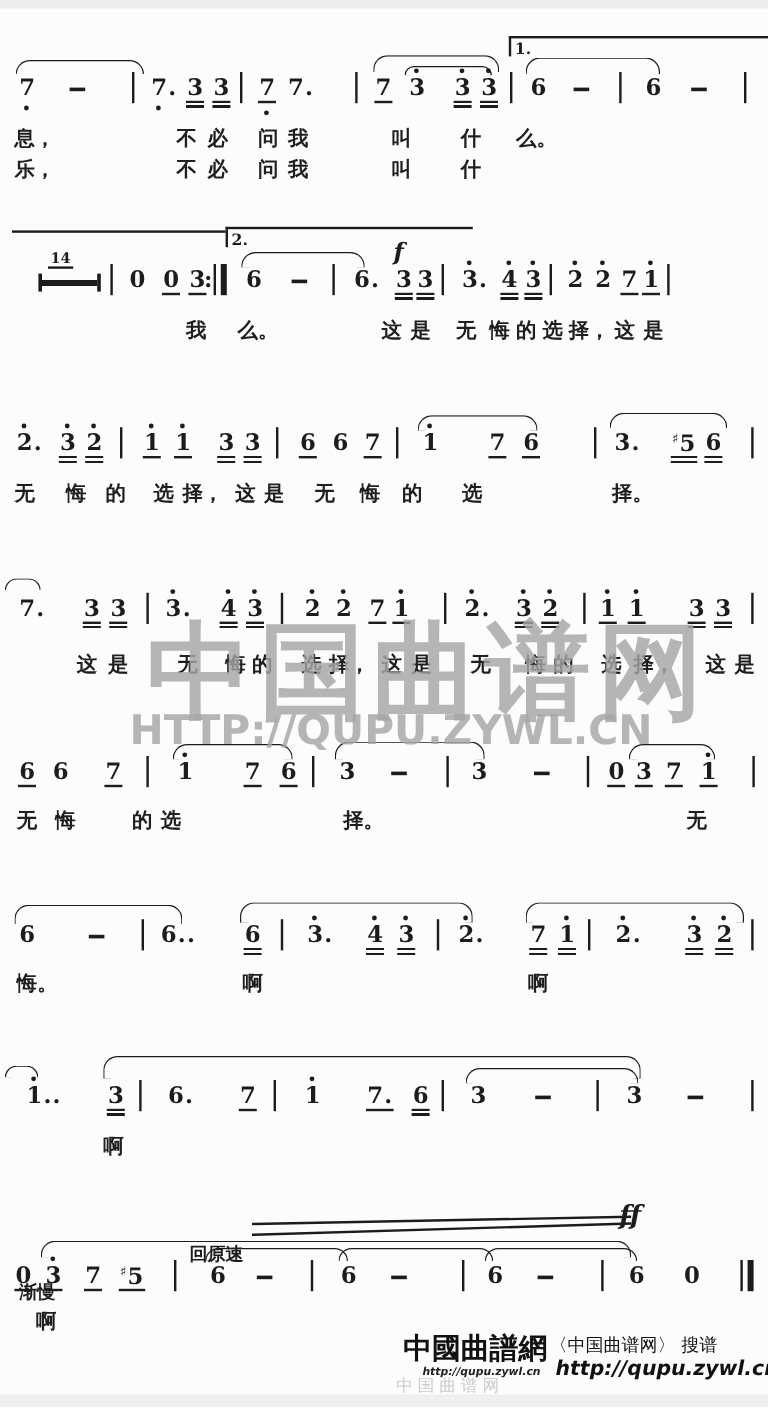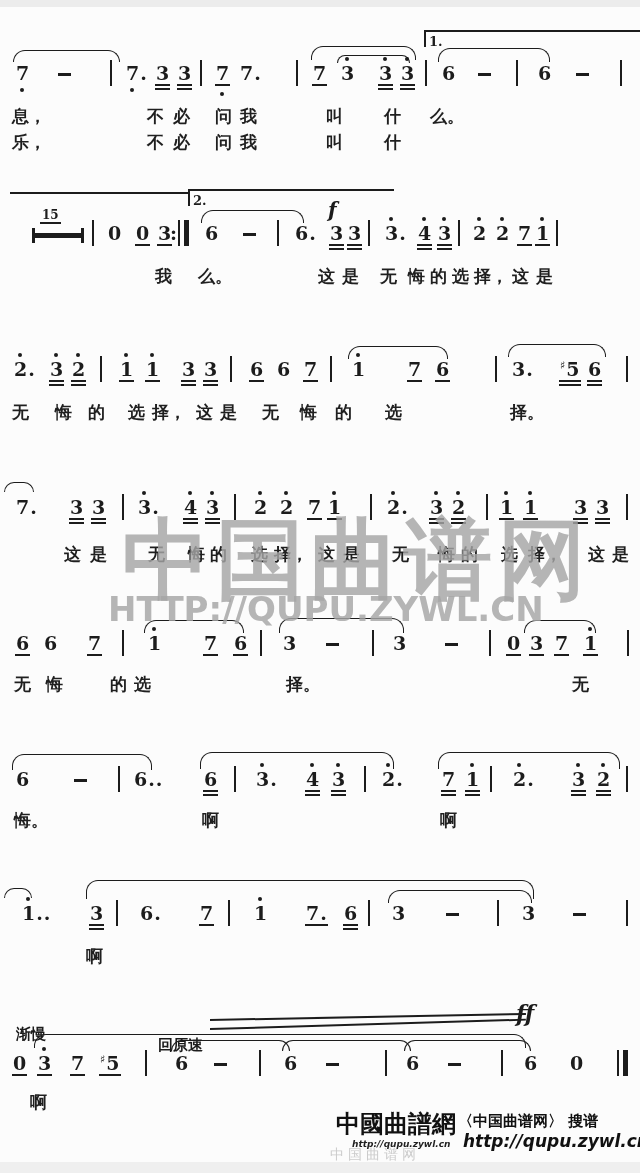--- a/index.html
+++ b/index.html
@@ -42,21 +42,21 @@
   .wm-url{position:absolute;left:108px;top:592px;font-weight:700;font-size:34px;letter-spacing:0px;
           color:rgba(165,165,165,0.82);white-space:nowrap;z-index:5;line-height:1;
           font-family:"DejaVu Sans",sans-serif;}
 
   
   .ft-ghost{position:absolute;left:330px;top:1146px;font-size:14px;color:#cccccc;letter-spacing:4px;z-index:1;}
   .ft-logo{position:absolute;left:336px;top:1112px;font-weight:900;font-size:24px;color:#111;
            letter-spacing:0px;z-index:3;line-height:1;}
   .ft-logo-url{position:absolute;left:352px;top:1140px;font-weight:700;font-style:italic;font-size:9px;
            color:#222;z-index:3;line-height:1;}
-  .ft-site{position:absolute;left:458px;top:1114px;font-weight:700;font-size:15px;color:#111;z-index:3;
+  .ft-site{position:absolute;left:458px;top:1114px;font-weight:400;font-size:15px;color:#111;z-index:3;
            white-space:nowrap;line-height:1;}
   .ft-url{position:absolute;left:463px;top:1133px;font-weight:800;font-style:italic;font-size:17px;
            color:#111;z-index:3;line-height:1;font-family:"DejaVu Sans",sans-serif;}
 </style>
 </head>
 <body>
 
 <div id="stage">
   <div class="band-top"></div>
   <div class="band-bottom"></div>
@@ -316,19 +316,19 @@
     <div class="slur" style="left: 171px; top: 1040px; width: 117px; height: 10px;"></div>
     <div class="slur" style="left: 282px; top: 1040px; width: 127px; height: 10px;"></div>
     <div class="slur" style="left: 404px; top: 1040px; width: 125px; height: 10px;"></div>
     <div class="volta tick" style="left: 424px; top: 30px; width: 214px;"></div>
     <div class="volta-label" style="left: 429px; top: 34px;">1.</div>
     <div class="volta" style="left: 10px; top: 192px; width: 178px;"></div>
     <div class="volta tick" style="left: 188px; top: 189px; width: 204px;"></div>
     <div class="volta-label" style="left: 193px; top: 193px;">2.</div>
     <div class="dyn" style="left: 328px; top: 198px; font-size: 20px;">f</div>
     <div class="dyn" style="left: 516px; top: 1000px; font-size: 22px;">ff</div>
-    <div class="tempo" style="left: 16px; top: 1025px;">渐慢</div>
+    <div class="tempo" style="left: 16px; top: 1068px;">渐慢</div>
     <div class="tempo" style="left: 158px; top: 1008px; margin-top: 28px;">回原速</div>
     <div class="cline" style="left: 210px; top: 1019px; width: 316px; transform: rotate(-1.1deg);"></div>
     <div class="cline" style="left: 210px; top: 1028px; width: 316px; transform: rotate(-1.7deg);"></div>
     <div class="mrest" style="left: 32px; top: 228px; width: 46px;"></div>
-    <div class="mrest-label" style="left: 40px; top: 208px;">15</div>
+    <div class="mrest-label" style="left: 40px; top: 208px;">14</div>
   </div>
 
 </body></html>

